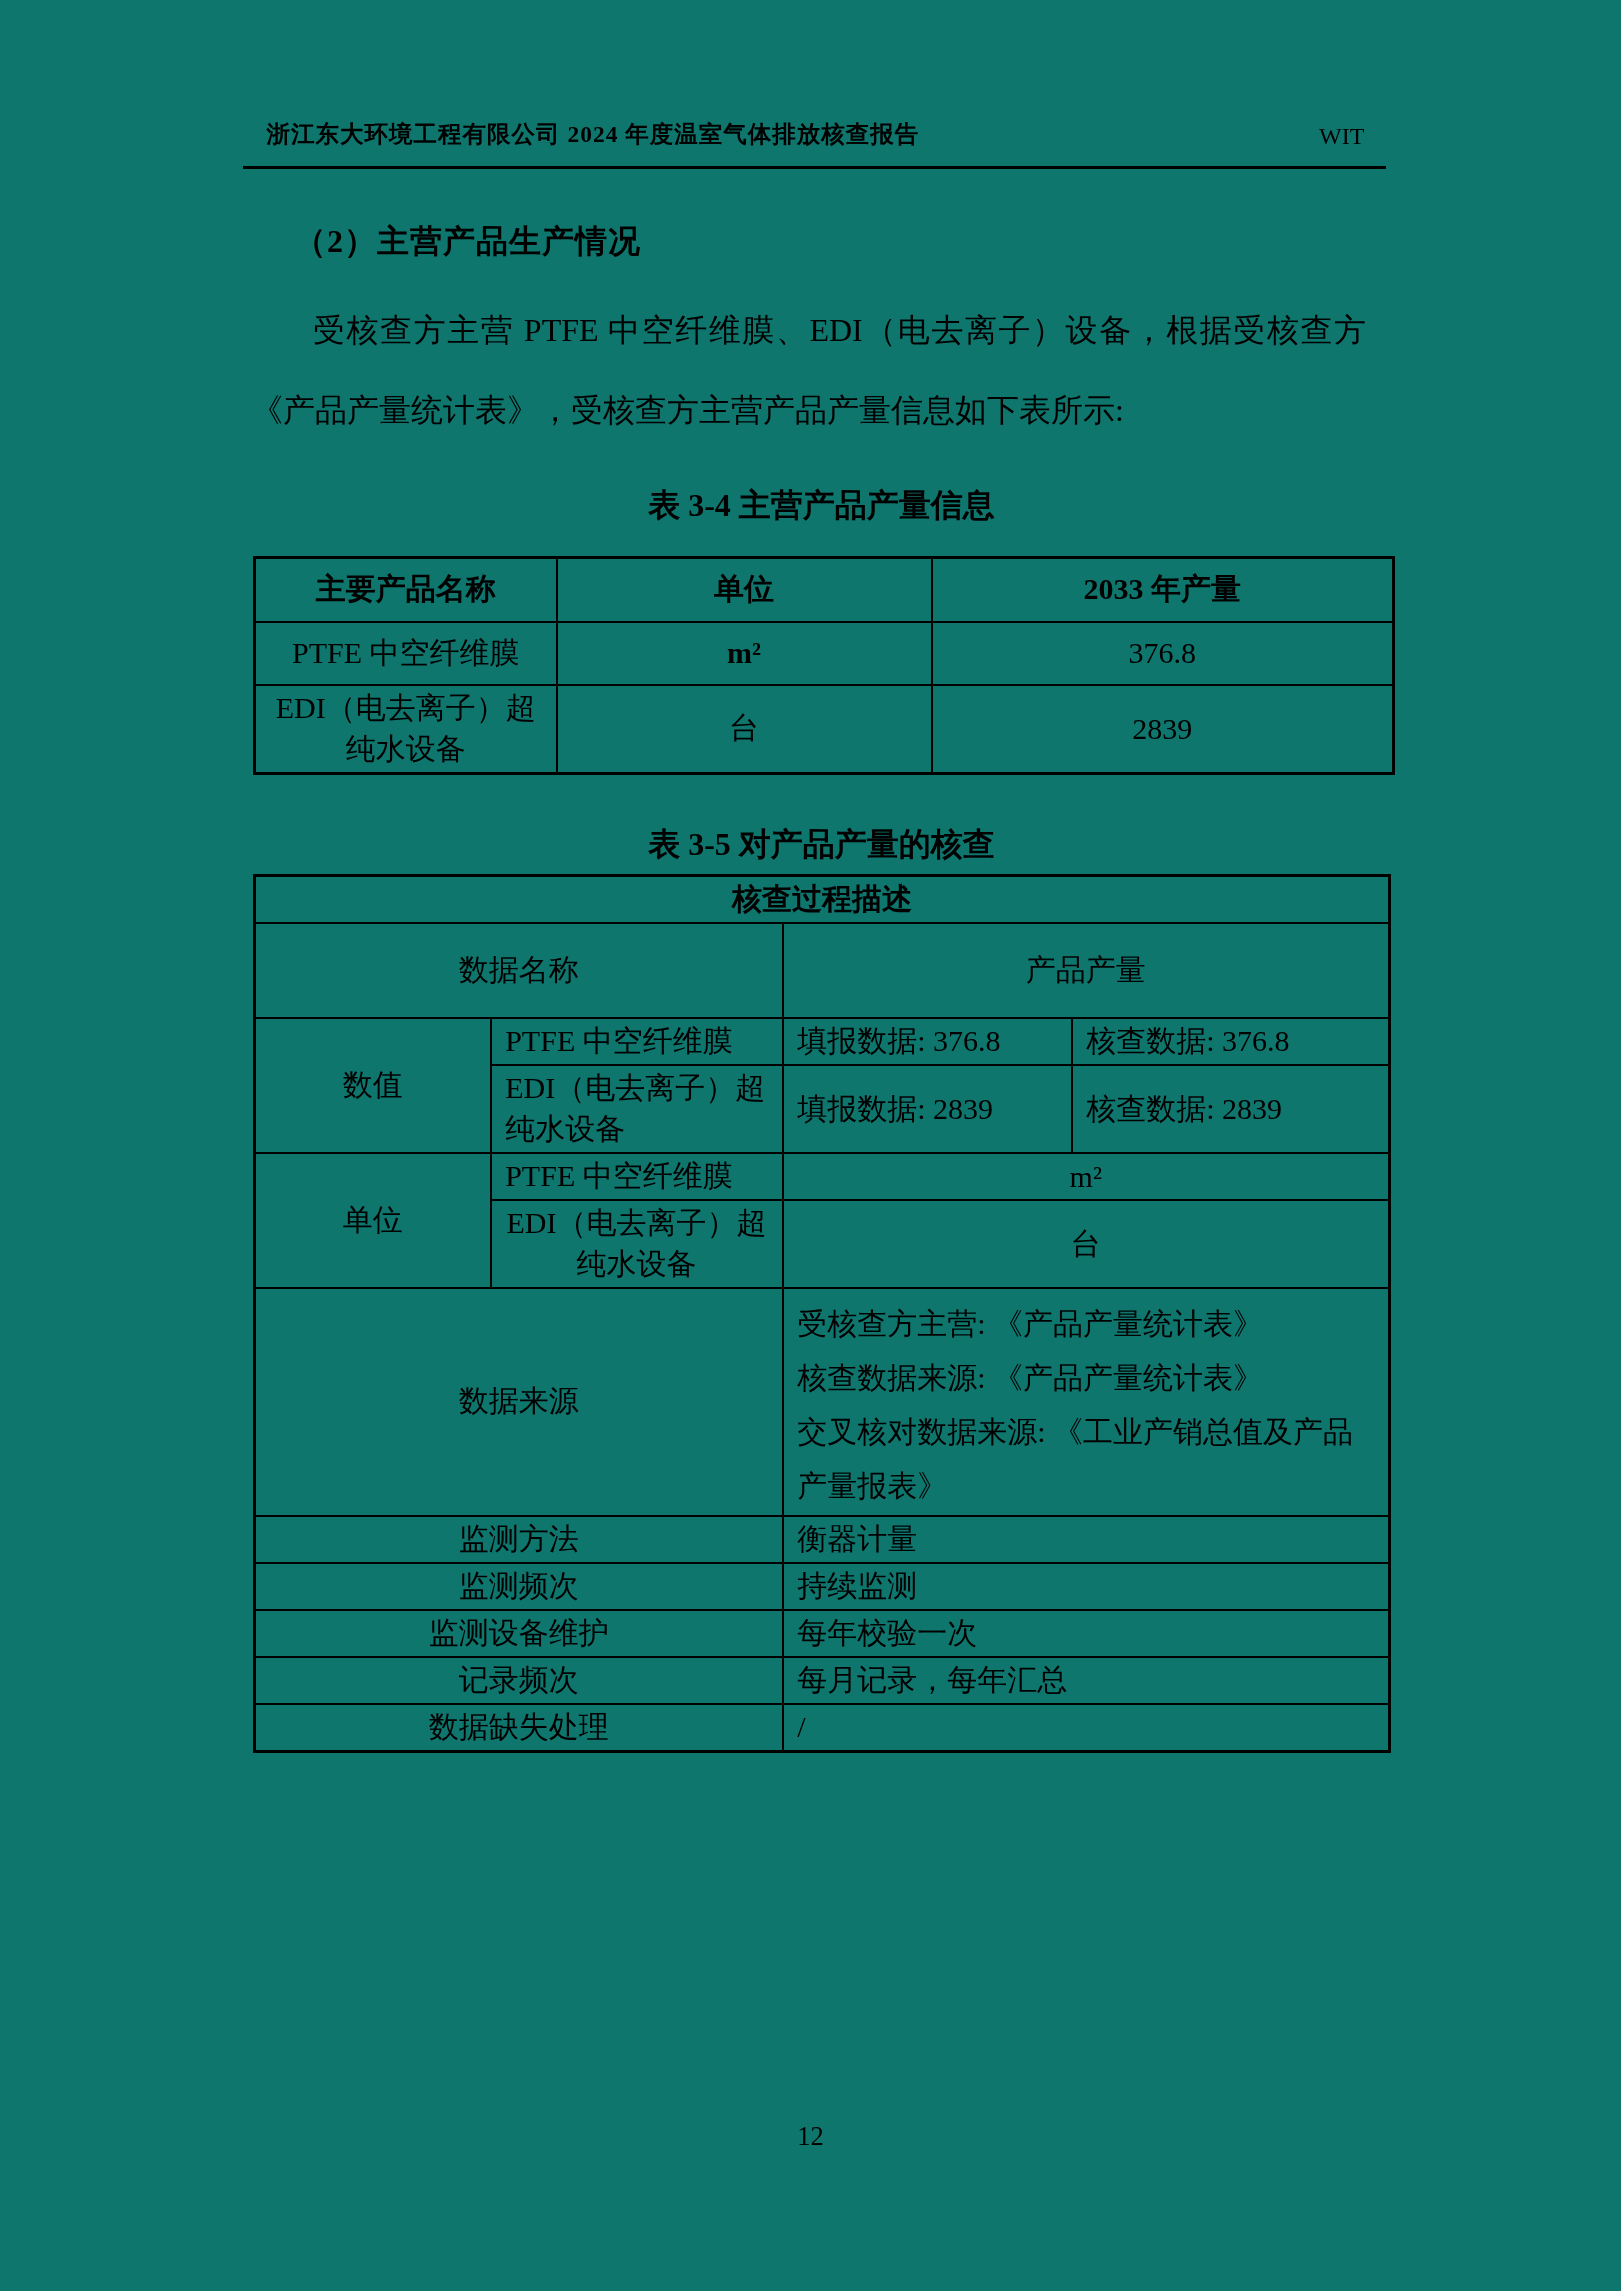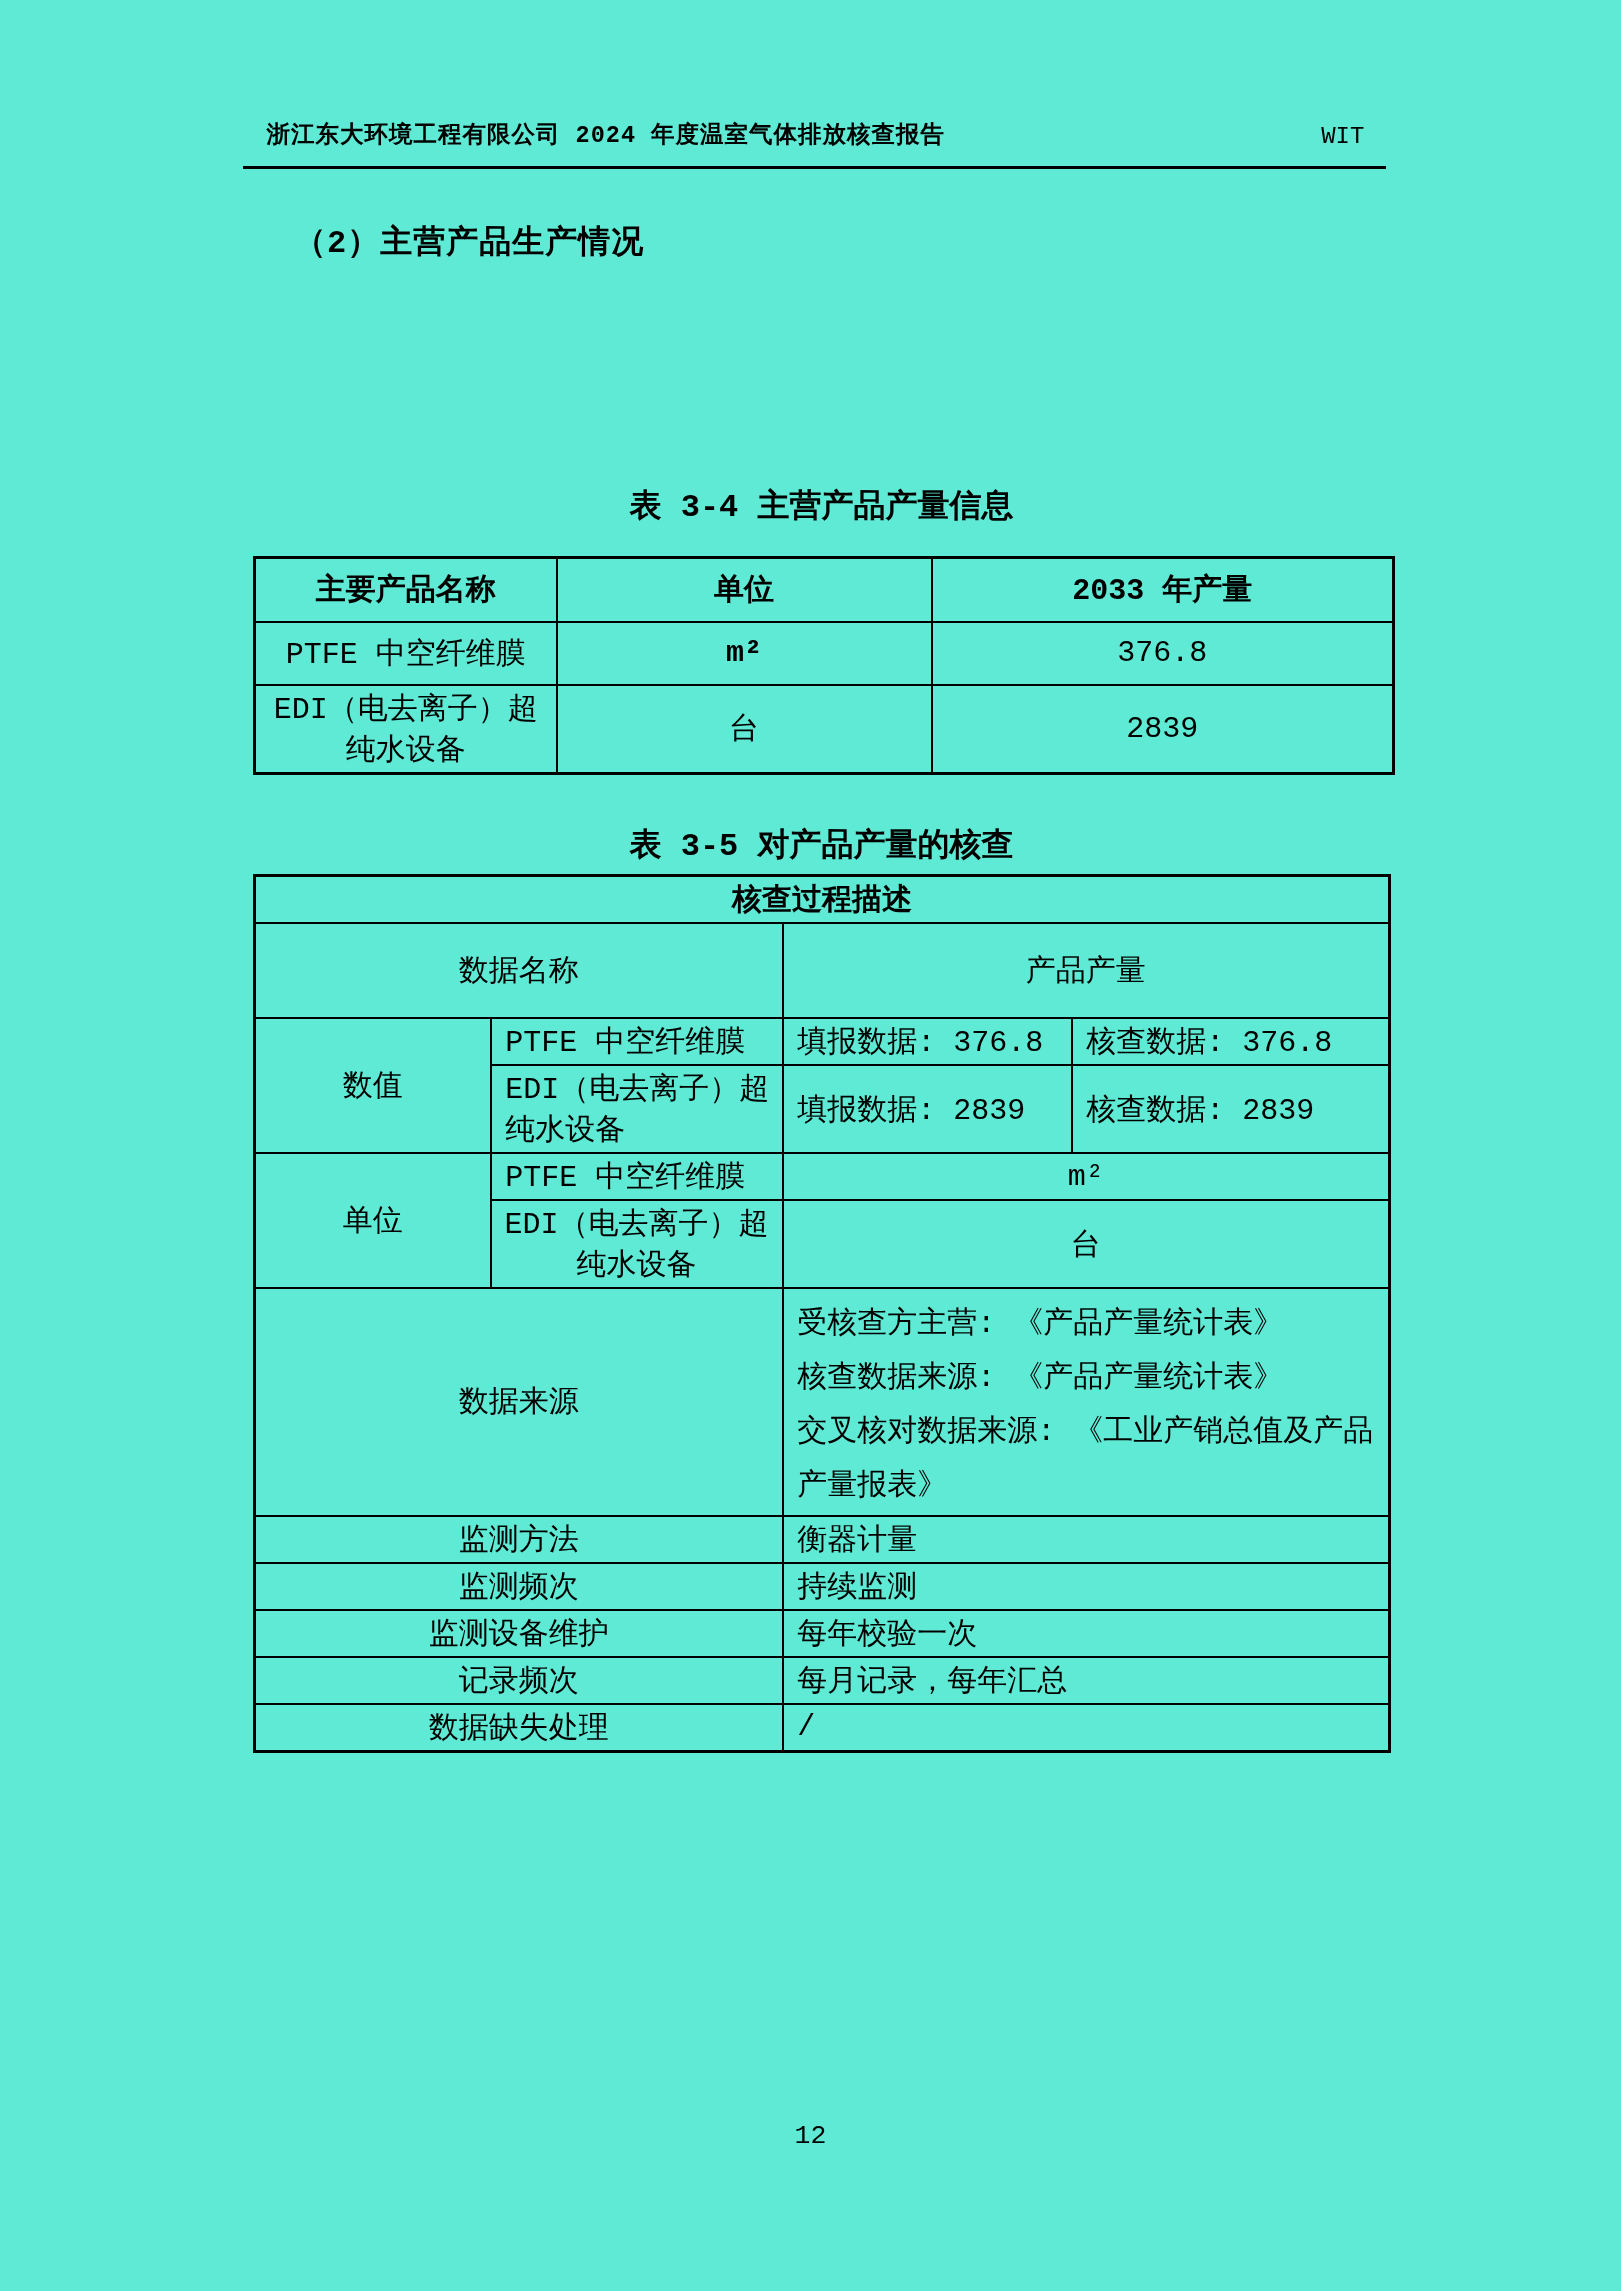--- a/index.html
+++ b/index.html
@@ -1,23 +1,23 @@
 <!DOCTYPE html>
 <html><head>
 <meta charset="utf-8">
 <style>
   html, body { margin: 0; padding: 0; background: #888; }
   .page {
     position: relative;
     width: 1621px;
     height: 2292px;
     margin: 0 auto;
-    background: #5eead4;
+    background: #0f766e;
     color: #000;
-    font-family: Liberation Mono, monospace;
+    font-family: Liberation Serif, serif;
   }
 
   
   .doc-header {
     position: absolute;
     left: 243px; top: 118px;
     width: 1143px;
     display: flex;
     justify-content: space-between;
     align-items: flex-end;
@@ -114,20 +114,24 @@
 
 <div class="page">
 
   <div class="doc-header">
     <span class="hl">浙江东大环境工程有限公司 2024 年度温室气体排放核查报告</span>
     <span class="hr">WIT</span>
   </div>
 
   <div class="sec-heading">（2）主营产品生产情况</div>
 
+  <div class="para">
+    <div class="pl1">受核查方主营 PTFE 中空纤维膜、EDI（电去离子）设备，根据受核查方</div>
+    <div class="pl2">《产品产量统计表》，受核查方主营产品产量信息如下表所示:</div>
+  </div>
 
   <div class="tbl-title tt34">表 3-4 主营产品产量信息</div>
   <table class="doc t34">
     <colgroup>
         <col style="width:302px">
         <col style="width:375px">
         <col style="width:462px">
       </colgroup>
     <tbody>
         <tr style="height:64px">

